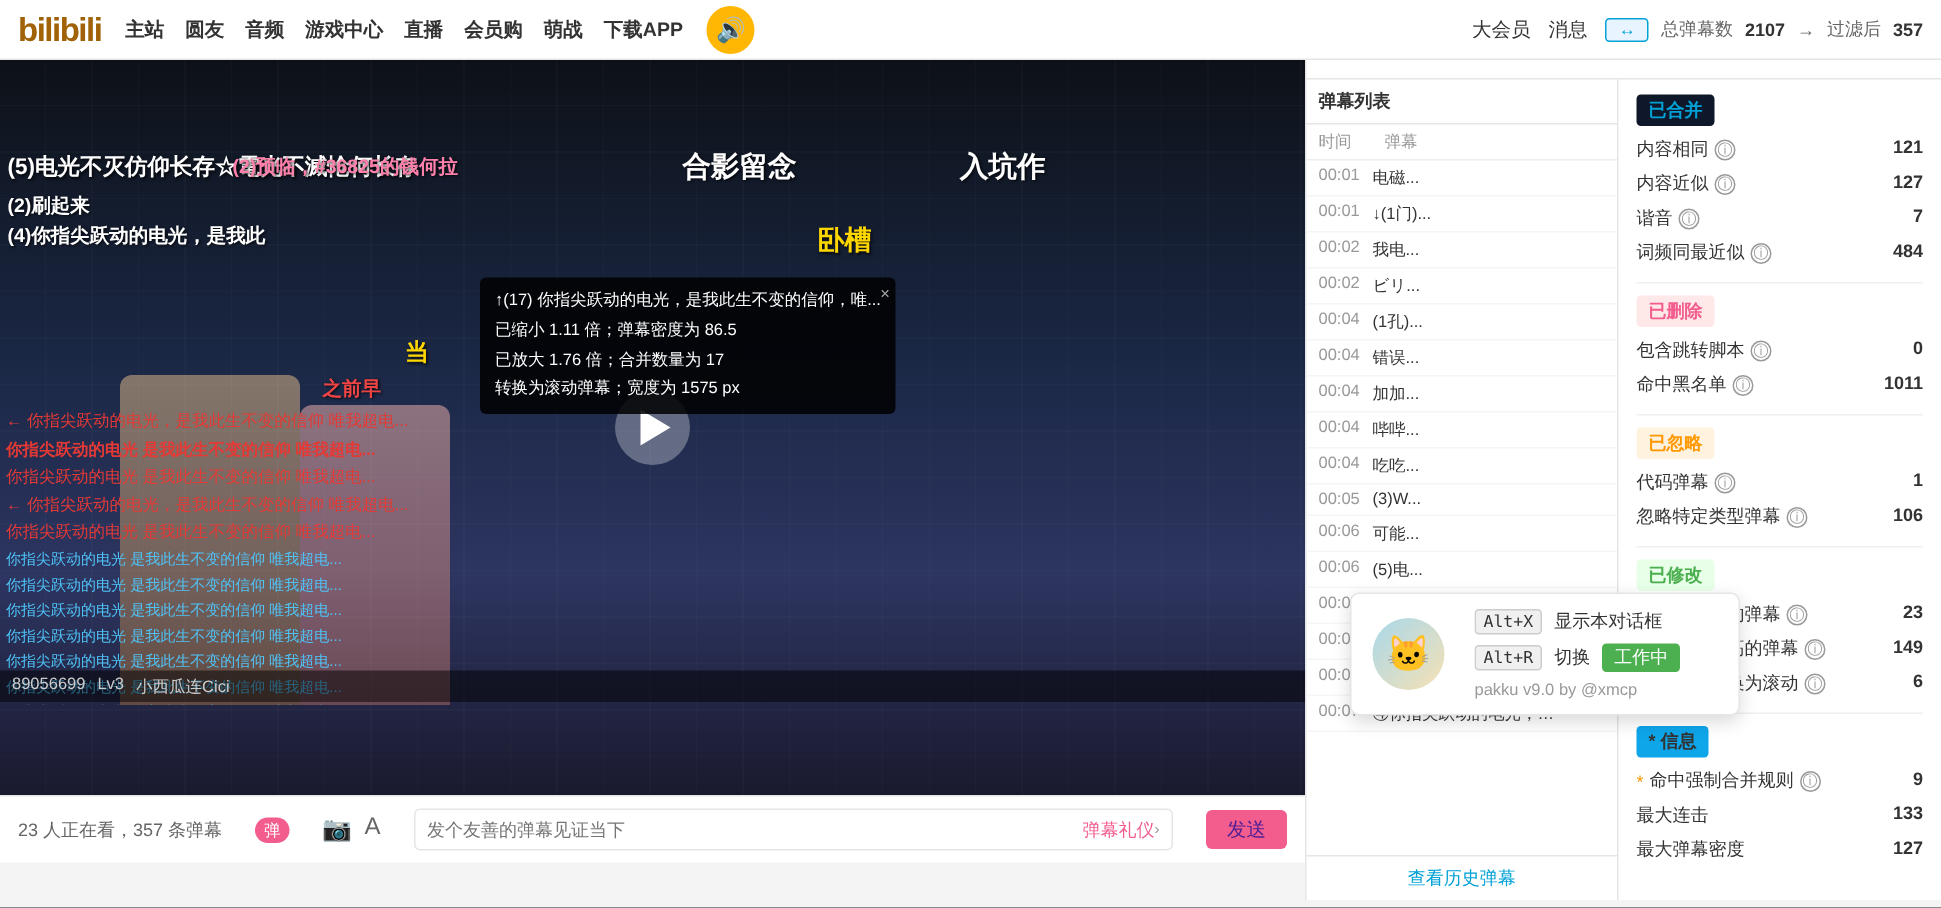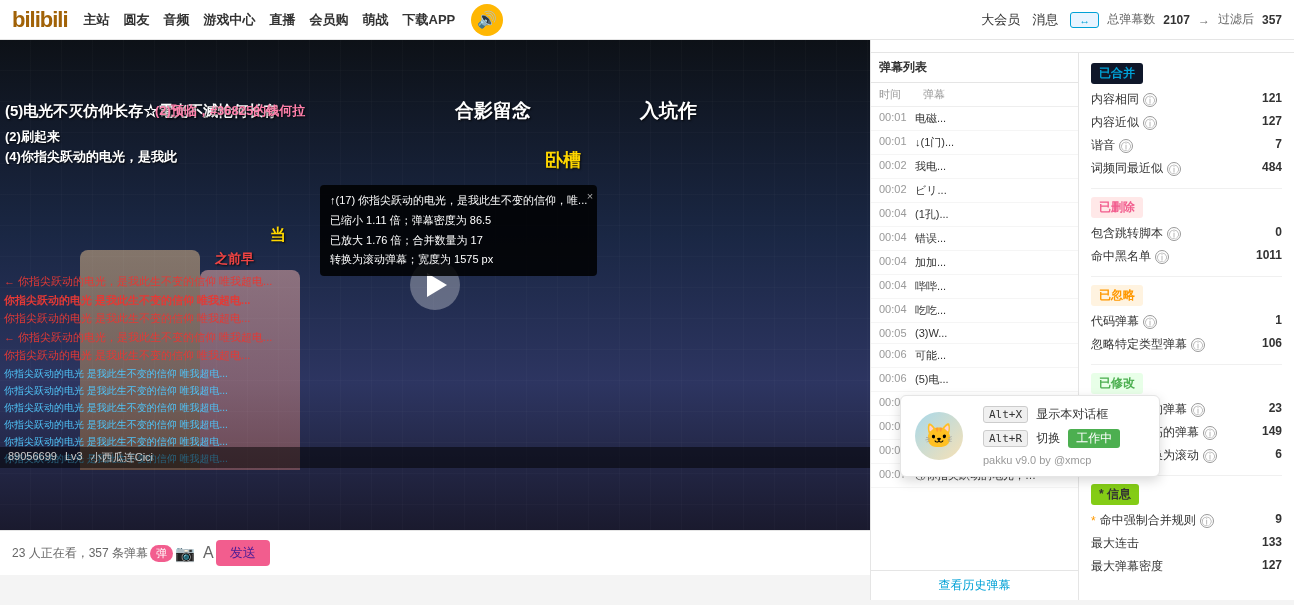--- a/index.html
+++ b/index.html
@@ -137,21 +137,21 @@
     }
 
     
     .bottom-bar {
       height: 45px;
       background: #fff;
       border-top: 1px solid #e5e5e5;
       display: flex;
       align-items: center;
       padding: 0 12px;
-      gap: 2px;
+      gap: 22px;
       width: 870px;
     }
     .viewer-count { color: #666; font-size: 12px; white-space: nowrap; }
     .danmu-badge {
       background: #f25d8e; color: white; border-radius: 10px; padding: 1px 6px; font-size: 11px;
     }
     .bottom-icons { display: flex; gap: 8px; color: #666; }
     .bottom-icon { cursor: pointer; font-size: 16px; }
     .bottom-input-area {
       flex: 1;
@@ -245,21 +245,21 @@
       font-size: 12px;
       padding: 2px 8px;
       border-radius: 3px;
       margin-bottom: 4px;
       font-weight: bold;
     }
     .label-merged { background: #0f172a; color: #00a1d6; }
     .label-deleted { background: #ffe8e8; color: #f25d8e; }
     .label-ignored { background: #fff3e0; color: #ff9800; }
     .label-modified { background: #e8ffe8; color: #4caf50; }
-    .label-info { background: #84cc16; color: #333; }
+    .label-info { background: #0ea5e9; color: #333; }
     .filter-row {
       display: flex;
       align-items: flex-start;
       padding: 3px 0;
       font-size: 12px;
     }
     .filter-label { flex: 1; color: #333; display: flex; align-items: center; gap: 4px; }
     .filter-value { color: #333; font-weight: bold; min-width: 30px; text-align: right; }
     .info-circle {
       display: inline-block;
@@ -406,20 +406,25 @@
       </div>
     </div>
 
     <div class="bottom-bar">
       <span class="viewer-count">23 人正在看，357 条弹幕</span>
       <span class="danmu-badge">弹</span>
       <div class="bottom-icons">
         <span class="bottom-icon">📷</span>
         <span class="bottom-icon">A</span>
       </div>
+      <div class="bottom-input-area">
+        <input class="bottom-input" type="text" placeholder="发个友善的弹幕见证当下" style="">
+        <span class="danmu-etiquette">弹幕礼仪</span>
+        <span class="chevron-icon">›</span>
+      </div>
       <button class="send-btn">发送</button>
     </div>
   </div>
 
   <div class="right-panel">
     <div class="right-panel-top">
     </div>
     <div class="right-inner">
 
       <div class="danmu-list-panel">

